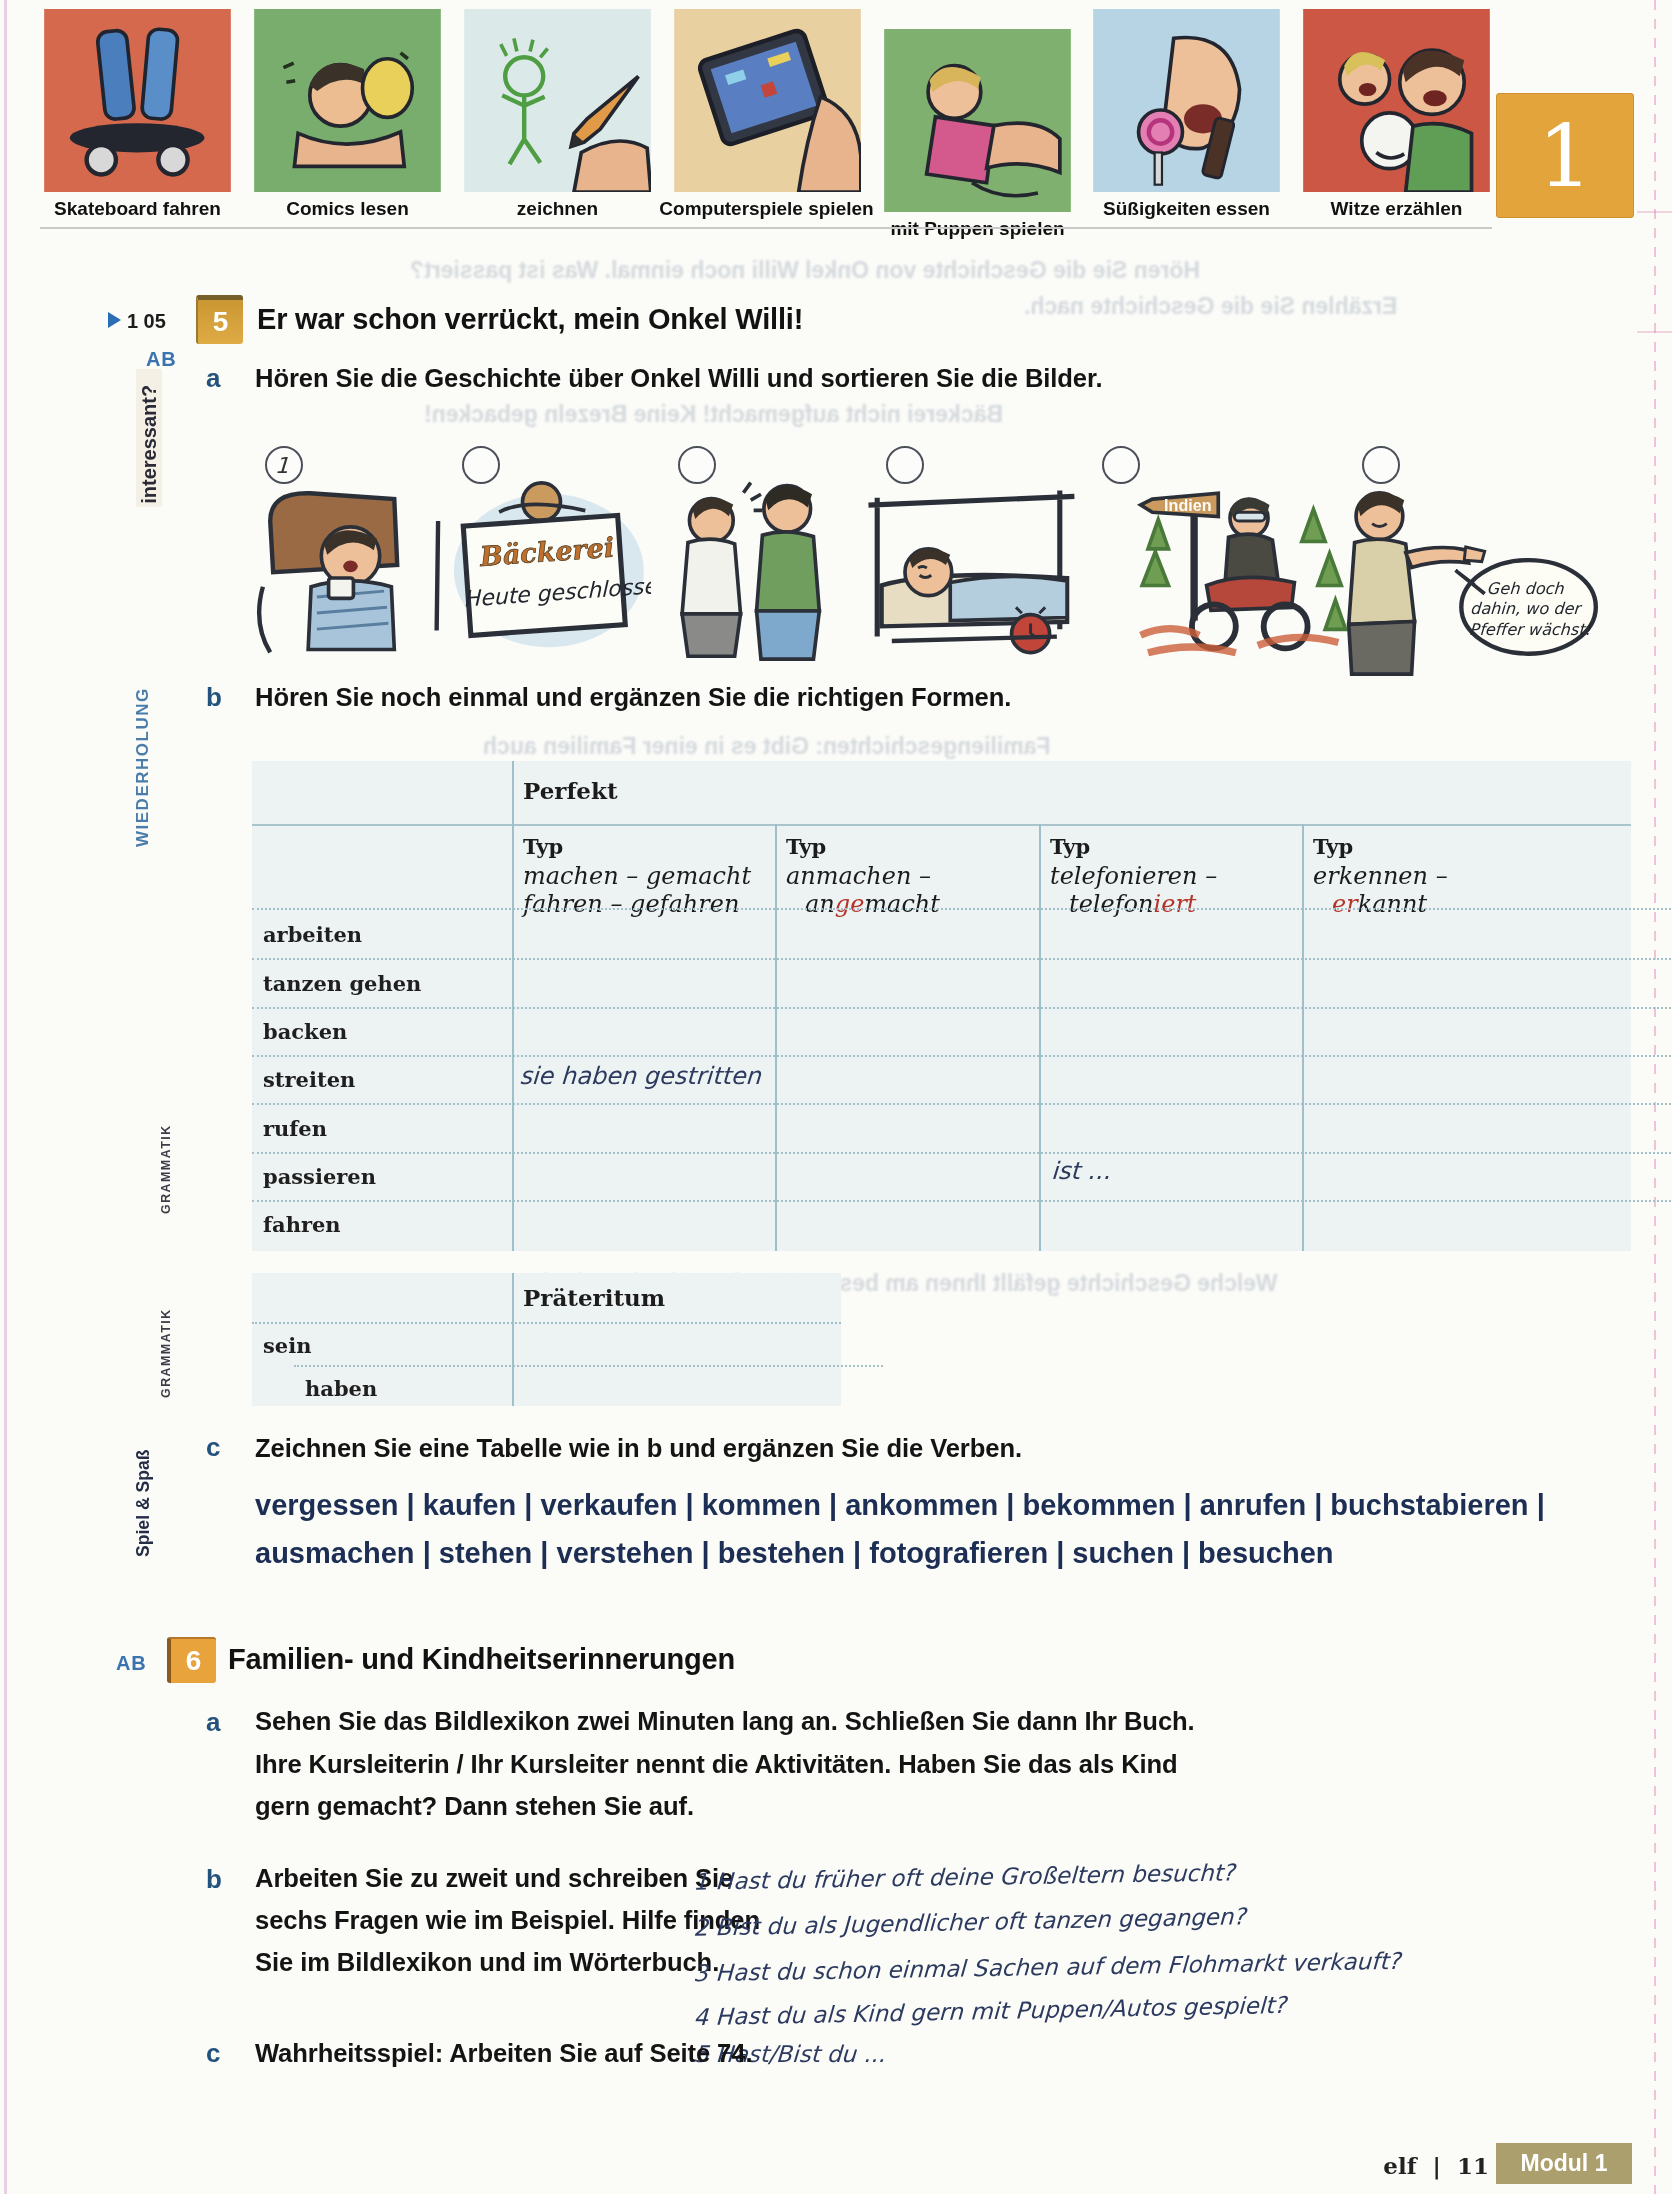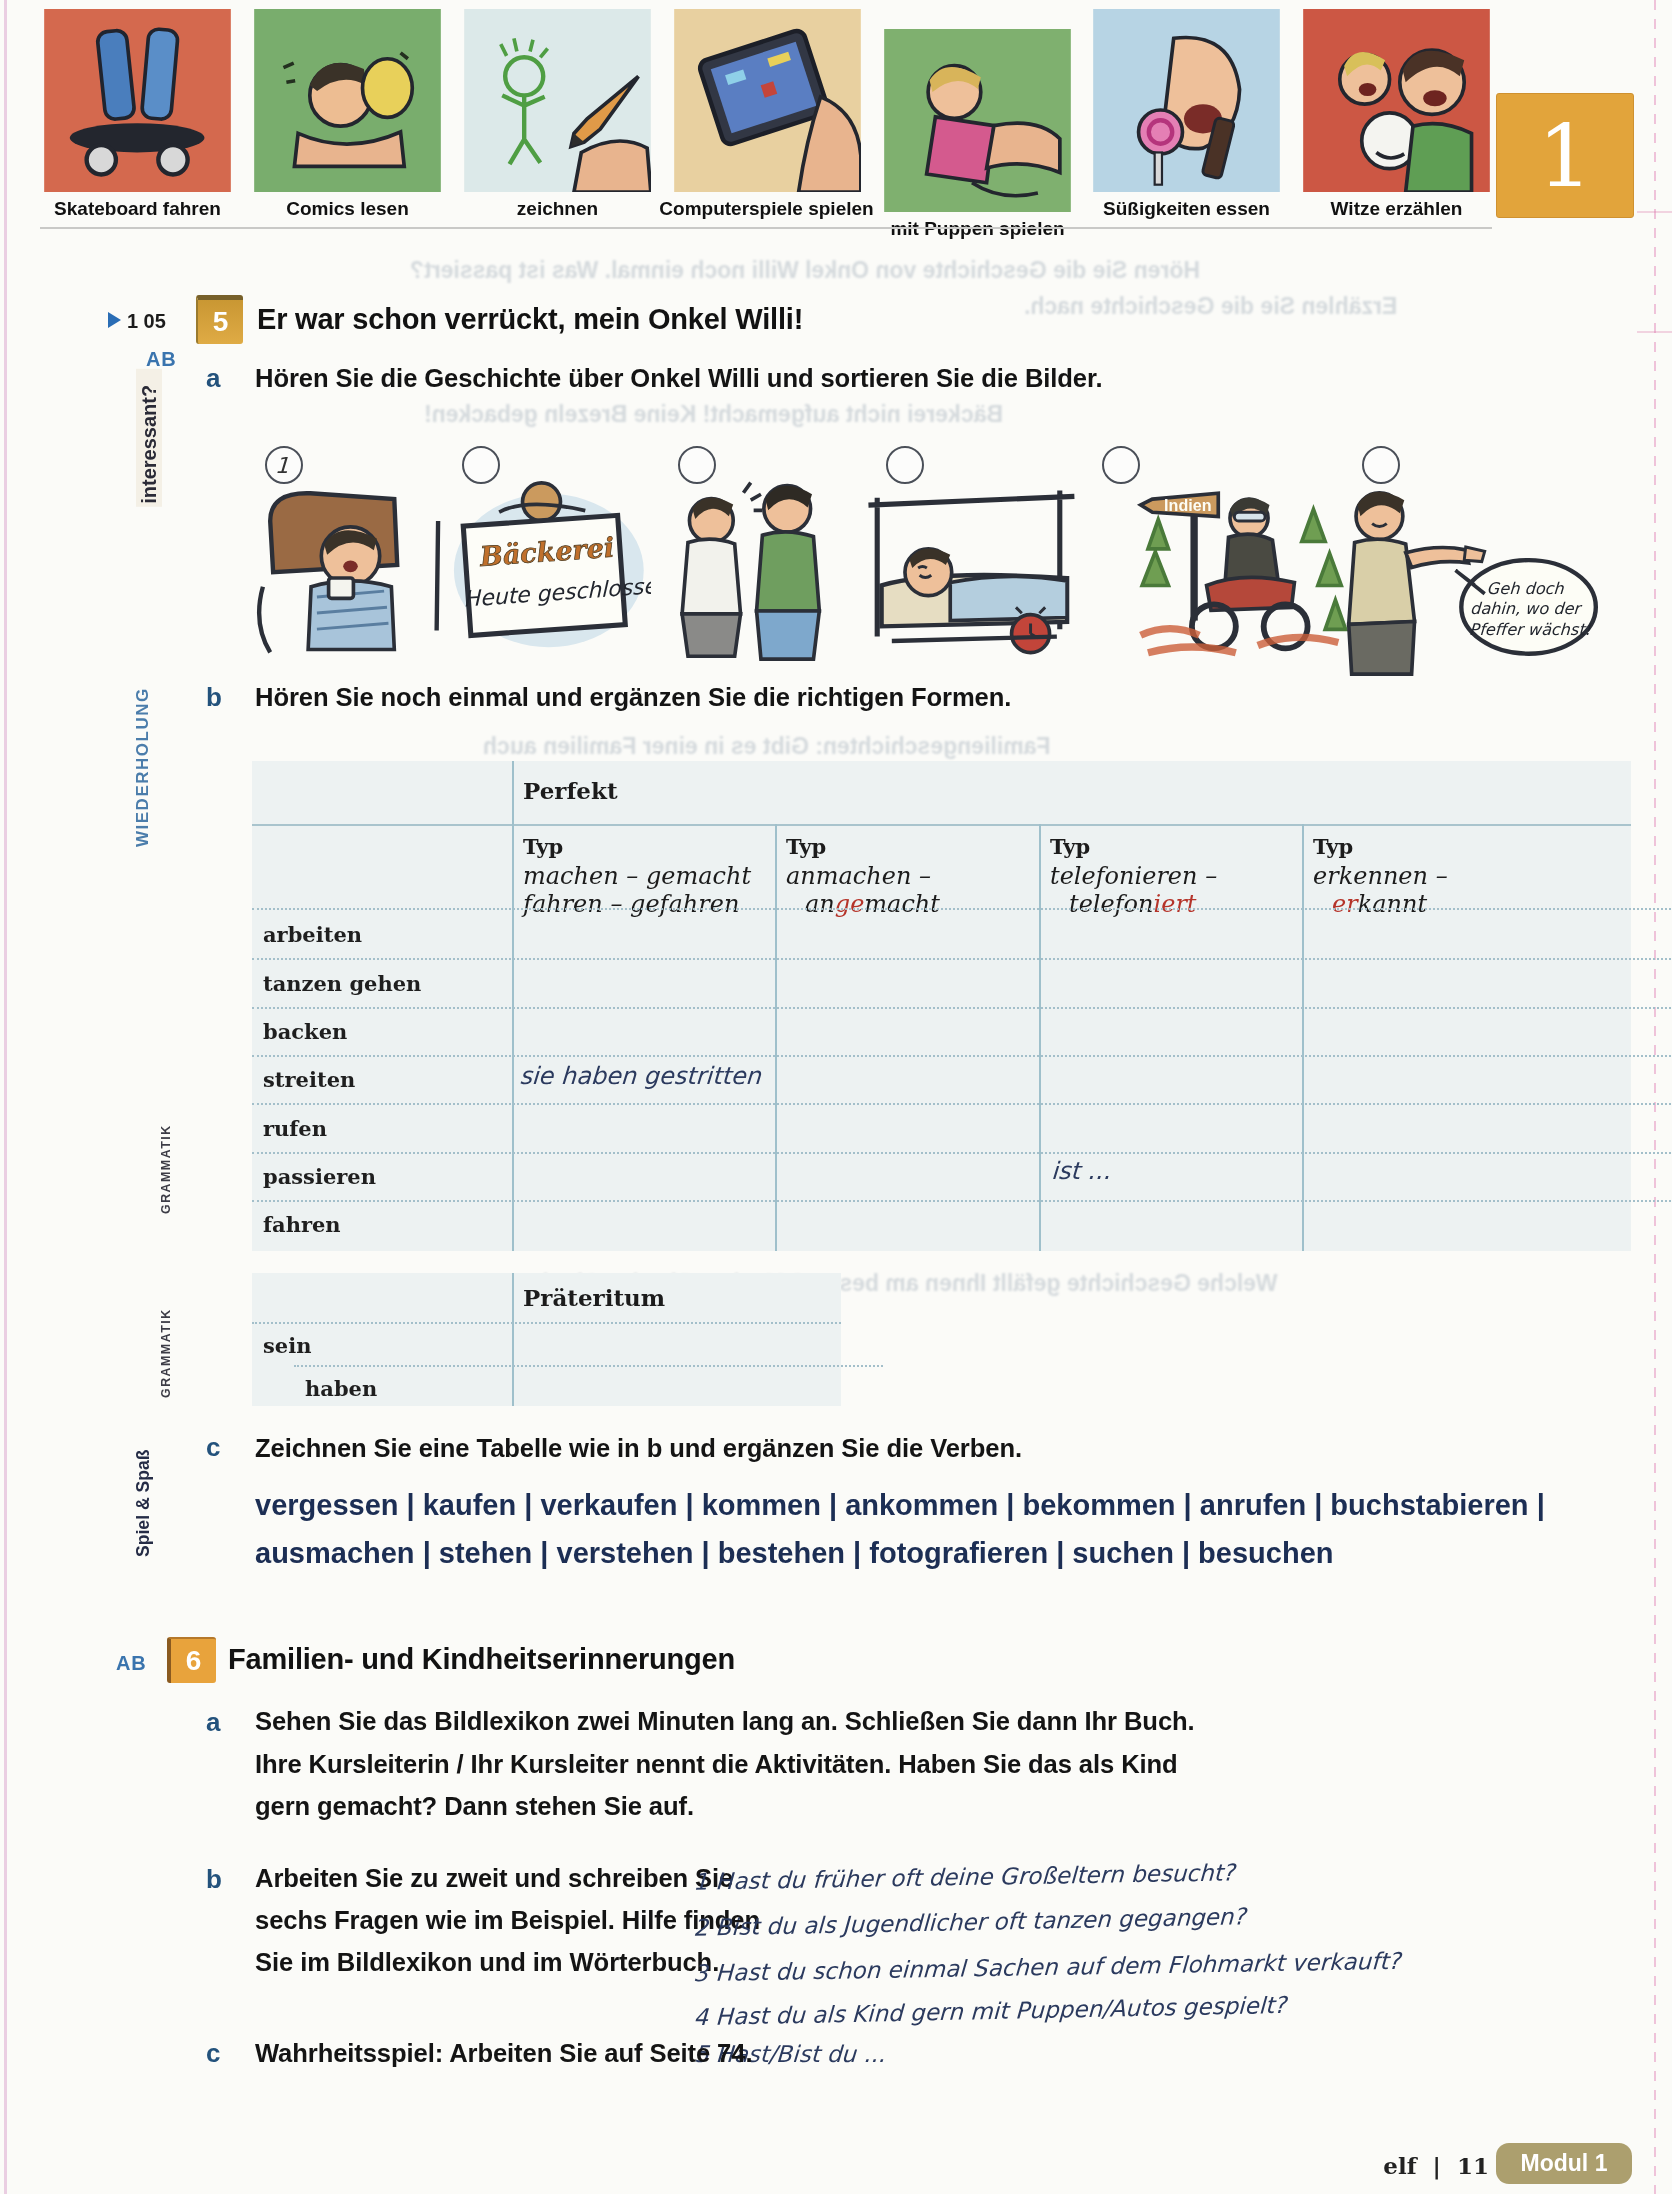--- a/index.html
+++ b/index.html
@@ -64,21 +64,21 @@
       display:flex;align-items:center;}
   .trow-label{font-family:"DejaVu Serif",serif;font-weight:bold;font-size:21px;color:#1f1f1f;padding-left:11px;}
   .cell-hand{position:absolute;z-index:4;font-size:24px;}
   .prow{position:absolute;left:252px;width:589px;height:42px;border-top:2.2px dotted #a3bfca;z-index:3;
       display:flex;align-items:center;}
   
   .qline{position:absolute;font-size:23px;white-space:nowrap;z-index:2;}
   
   .pageno{left:1317px;top:2152px;width:172px;text-align:right;font-family:"DejaVu Serif",serif;
       font-weight:bold;font-size:23px;color:#222;z-index:2;}
-  .module-tag{left:1496px;top:2143px;width:136px;height:41px;background:#ac9f6e;border-radius:13px;
+  .module-tag{left:1496px;top:2143px;width:136px;height:41px;background:#ac9f6e;border-radius:0;
       display:flex;align-items:center;justify-content:center;color:#fff;font-weight:bold;font-size:23px;z-index:2;}
   .z2{z-index:2;}
 </style>
 </head>
 <body>
 
 <div class="page">
 
   <div class="abs scan-left"></div>
   <div class="abs scan-right"></div>

